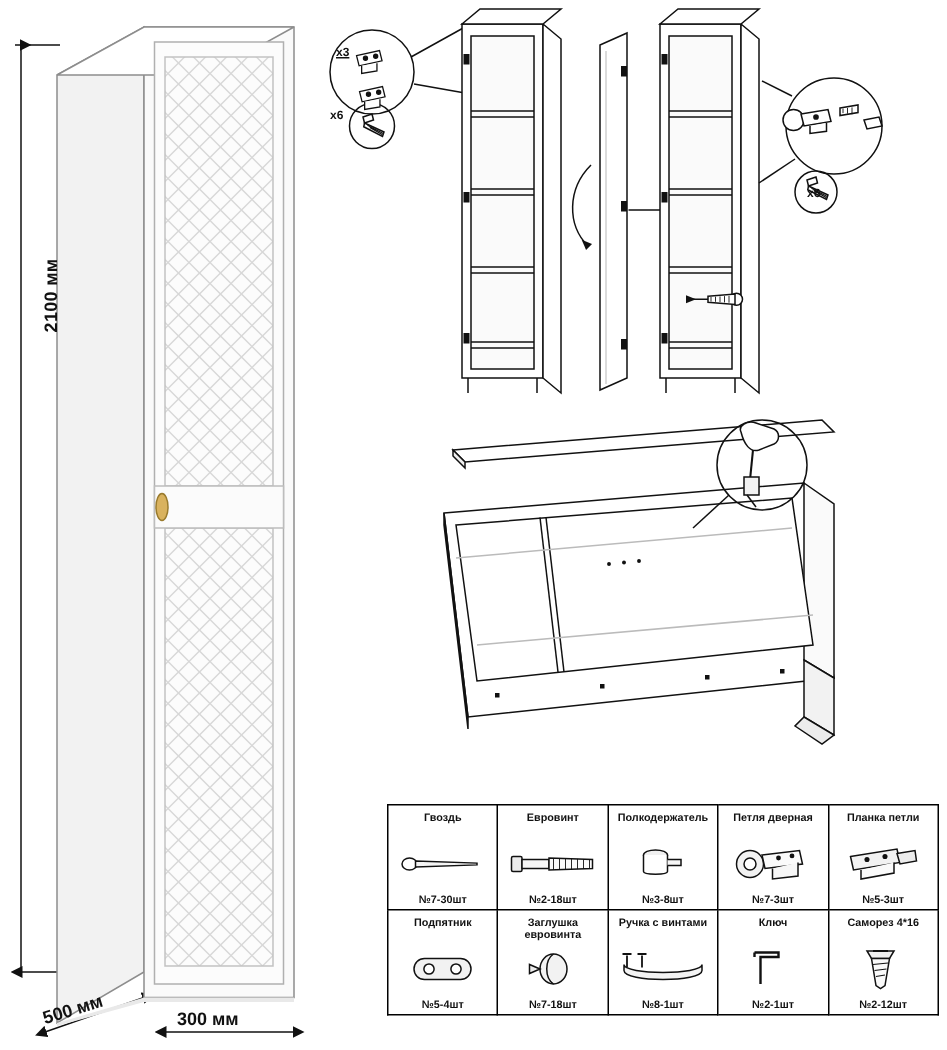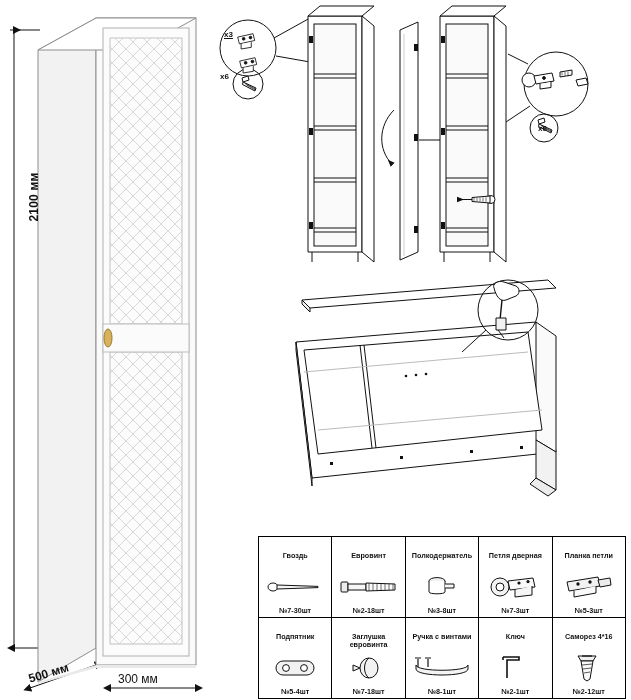--- a/index.html
+++ b/index.html
@@ -37,38 +37,38 @@
     font-size: 12px;
     font-weight: bold;
     color: #111;
     transform: rotate(-17deg);
   }
   .dim-width {
     position: absolute;
     left: 118px;
     top: 672px;
     font-size: 12px;
-    font-weight: normal;
+    font-weight: bold;
     color: #111;
   }
 
   
   .legend {
     position: absolute;
     left: 258px;
     top: 536px;
     width: 368px;
     border: 1px solid #000;
     border-collapse: collapse;
     background: #fff;
   }
   .legend td {
     border: 1px solid #000;
     width: 20%;
-    padding: 15px 1px 2px 1px;
+    padding: 4px 1px 2px 1px;
     text-align: center;
     vertical-align: top;
   }
   .legend .cap {
     font-size: 7.2px;
     font-weight: bold;
     color: #111;
     line-height: 1.15;
     height: 17px;
     display: block;

